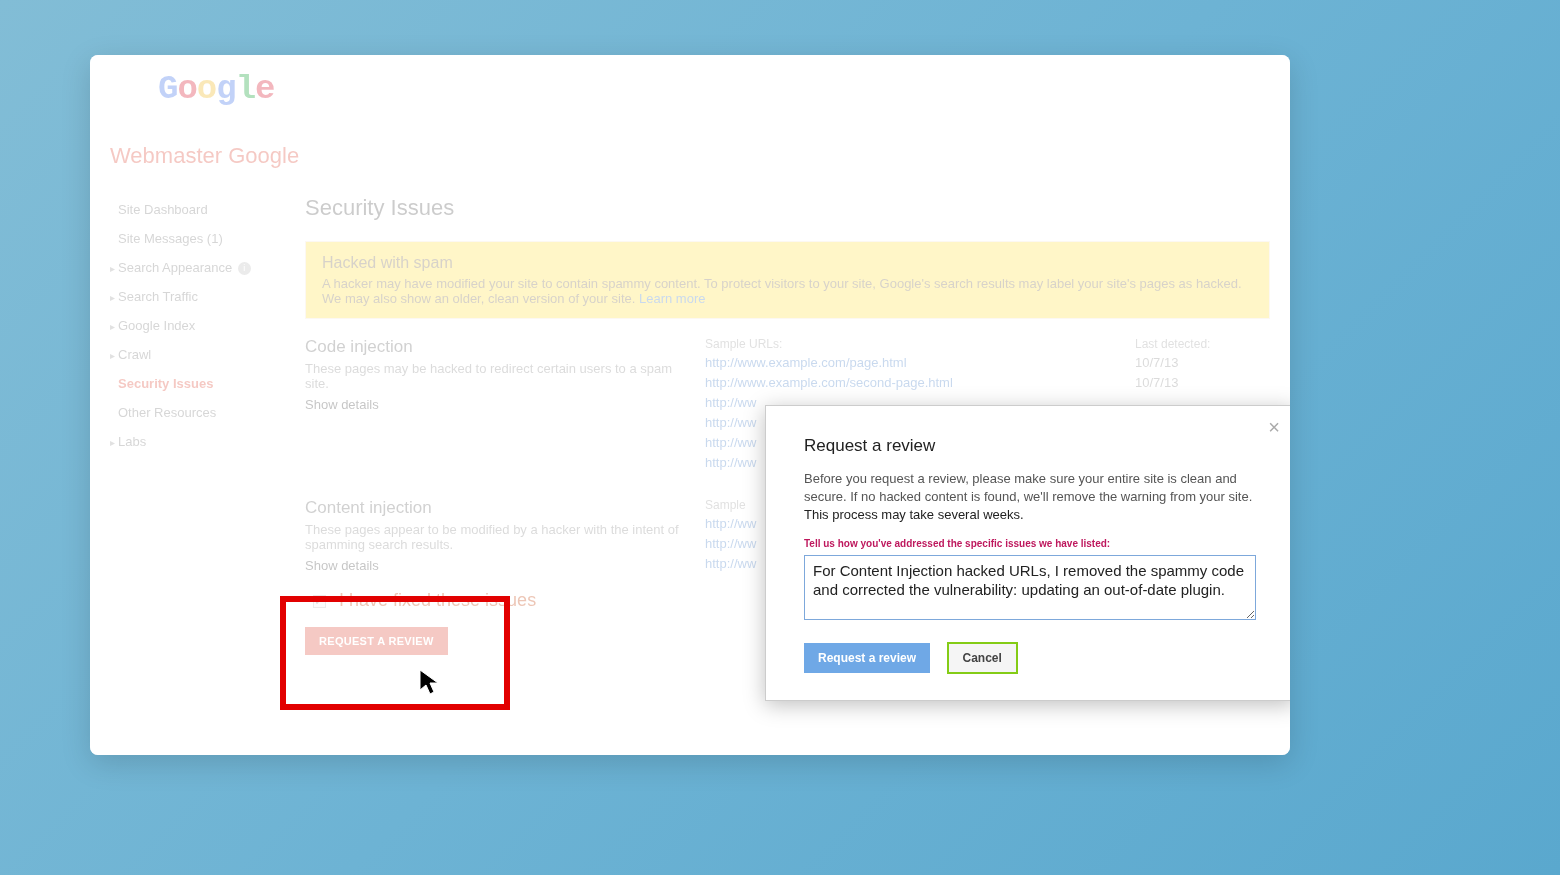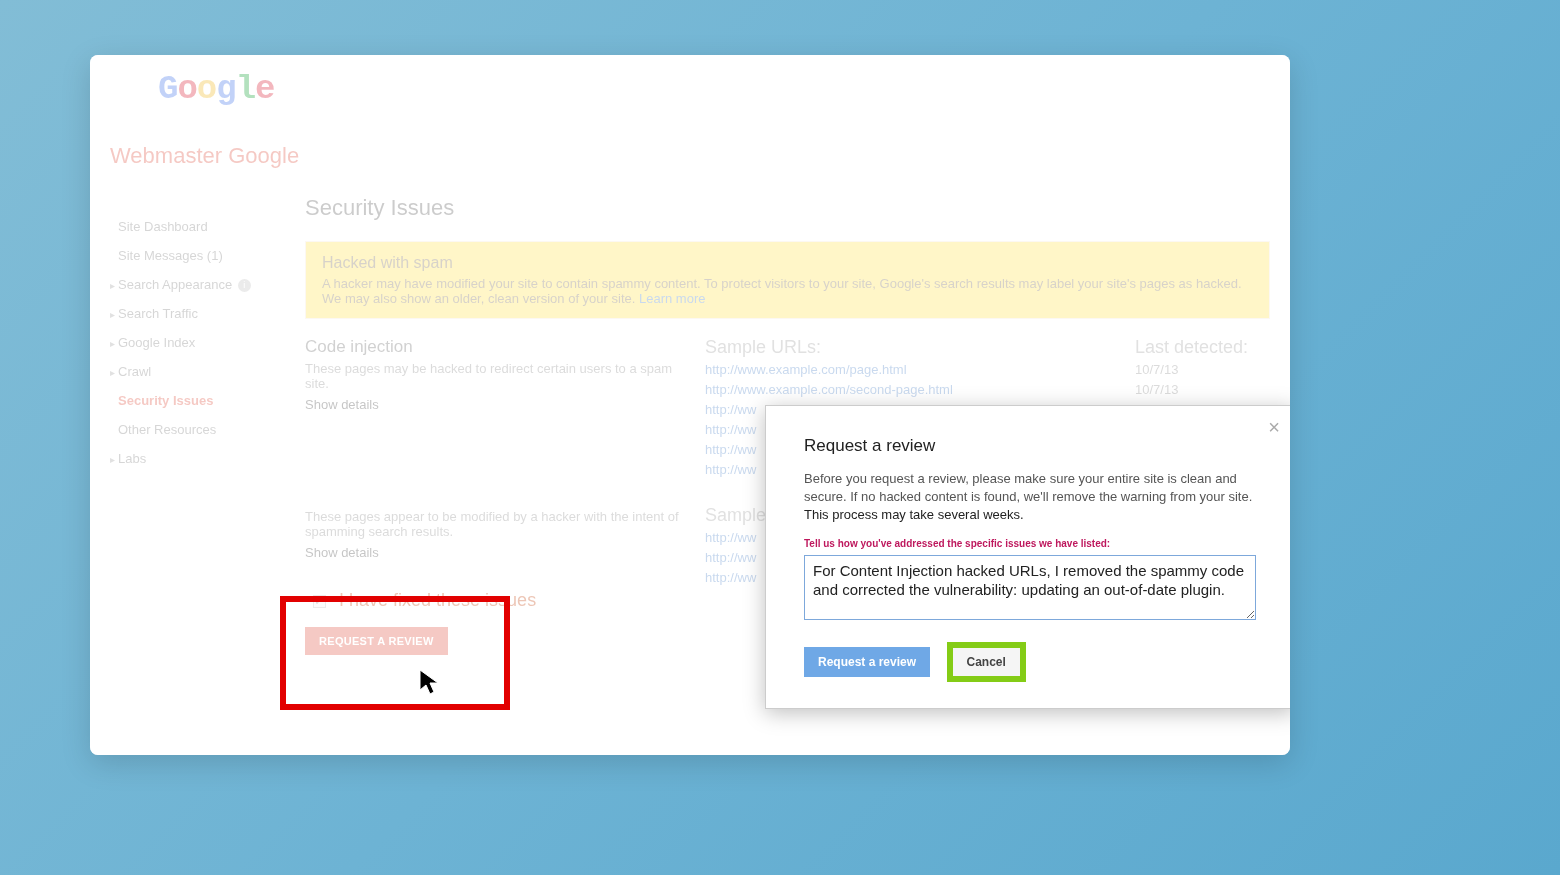--- a/index.html
+++ b/index.html
@@ -45,21 +45,21 @@
   }
   .logo .g1{color:#3369e8}.logo .o1{color:#d50f25}.logo .o2{color:#eeb211}.logo .g2{color:#3369e8}.logo .l{color:#009925}.logo .e{color:#d50f25}
   .product-title {
     position: absolute;
     left: 20px; top: 88px;
     font-size: 22px;
     color: #dd4b39;
   }
   .sidebar {
     position: absolute;
-    left: 14px; top: 157px;
+    left: 14px; top: 140px;
     width: 190px;
     font-size: 13px;
     color: #777;
   }
   .sidebar .item {
     padding: 7px 6px;
     white-space: nowrap;
   }
   .sidebar .item .caret {
     display:inline-block; width:8px; color:#999; font-size:10px;
@@ -86,21 +86,21 @@
     margin-bottom: 18px;
     font-size: 13px;
     color: #7a6a4f;
   }
   .alert-box .alert-title { font-size:16px; color:#7a6a4f; margin-bottom:4px; }
   .alert-box .learn { color:#4a80c7; }
   .issues-row { display:flex; }
   .issues-col1 { width: 400px; padding-right:10px; }
   .issues-col2 { width: 430px; }
   .issues-col3 { width: 120px; }
-  .col-header { font-size:18px; color:#999; margin-bottom:2px; }
+  .col-header { font-size:12px; color:#999; margin-bottom:2px; }
   .issue-title { font-size:17px; color:#666; }
   .issue-desc { font-size:13px; color:#888; margin-top:4px; }
   .show-details { font-size:13px; color:#404040; margin-top:6px; display:inline-block; }
   .url-line { font-size:13px; color:#4a80c7; line-height:20px; white-space:nowrap; overflow:hidden; }
   .date-line { font-size:13px; color:#888; line-height:20px; }
   .issue-block { margin-bottom: 25px; }
   .fix-area {
     position: absolute;
     left: 0; top: 395px;
   }
@@ -160,21 +160,21 @@
     color:#222;
     line-height:19px;
   }
   .modal .btn-row { margin-top:18px; }
   .modal .btn-primary {
     background:#6fa8e6; color:#fff; border:none;
     font-size:12px; font-weight:bold; padding:8px 14px;
     margin-right:12px; cursor:pointer;
   }
   .modal .btn-secondary {
-    background:#f5f5f5; color:#444; border:6px solid #84cc16;
+    background:#f5f5f5; color:#444; border:2px solid #84cc16;
     font-size:12px; font-weight:bold; padding:7px 14px;
     cursor:pointer;
   }
 </style>
 </head>
 <body>
 
 <div class="app-window">
 
   <div class="faded-layer">
@@ -226,20 +226,21 @@
             <div class="col-header">Last detected:</div>
             <div class="date-line">10/7/13</div>
             <div class="date-line">10/7/13</div>
           </div>
         </div>
       </div>
 
       <div class="issue-block">
         <div class="issues-row">
           <div class="issues-col1">
+            <div class="issue-title">Content injection</div>
             <div class="issue-desc">These pages appear to be modified by a hacker with the intent of spamming search results.</div>
             <span class="show-details">Show details</span>
           </div>
           <div class="issues-col2">
             <div class="col-header">Sample</div>
             <div class="url-line">http://ww</div>
             <div class="url-line">http://ww</div>
             <div class="url-line">http://ww</div>
           </div>
           <div class="issues-col3"></div>

